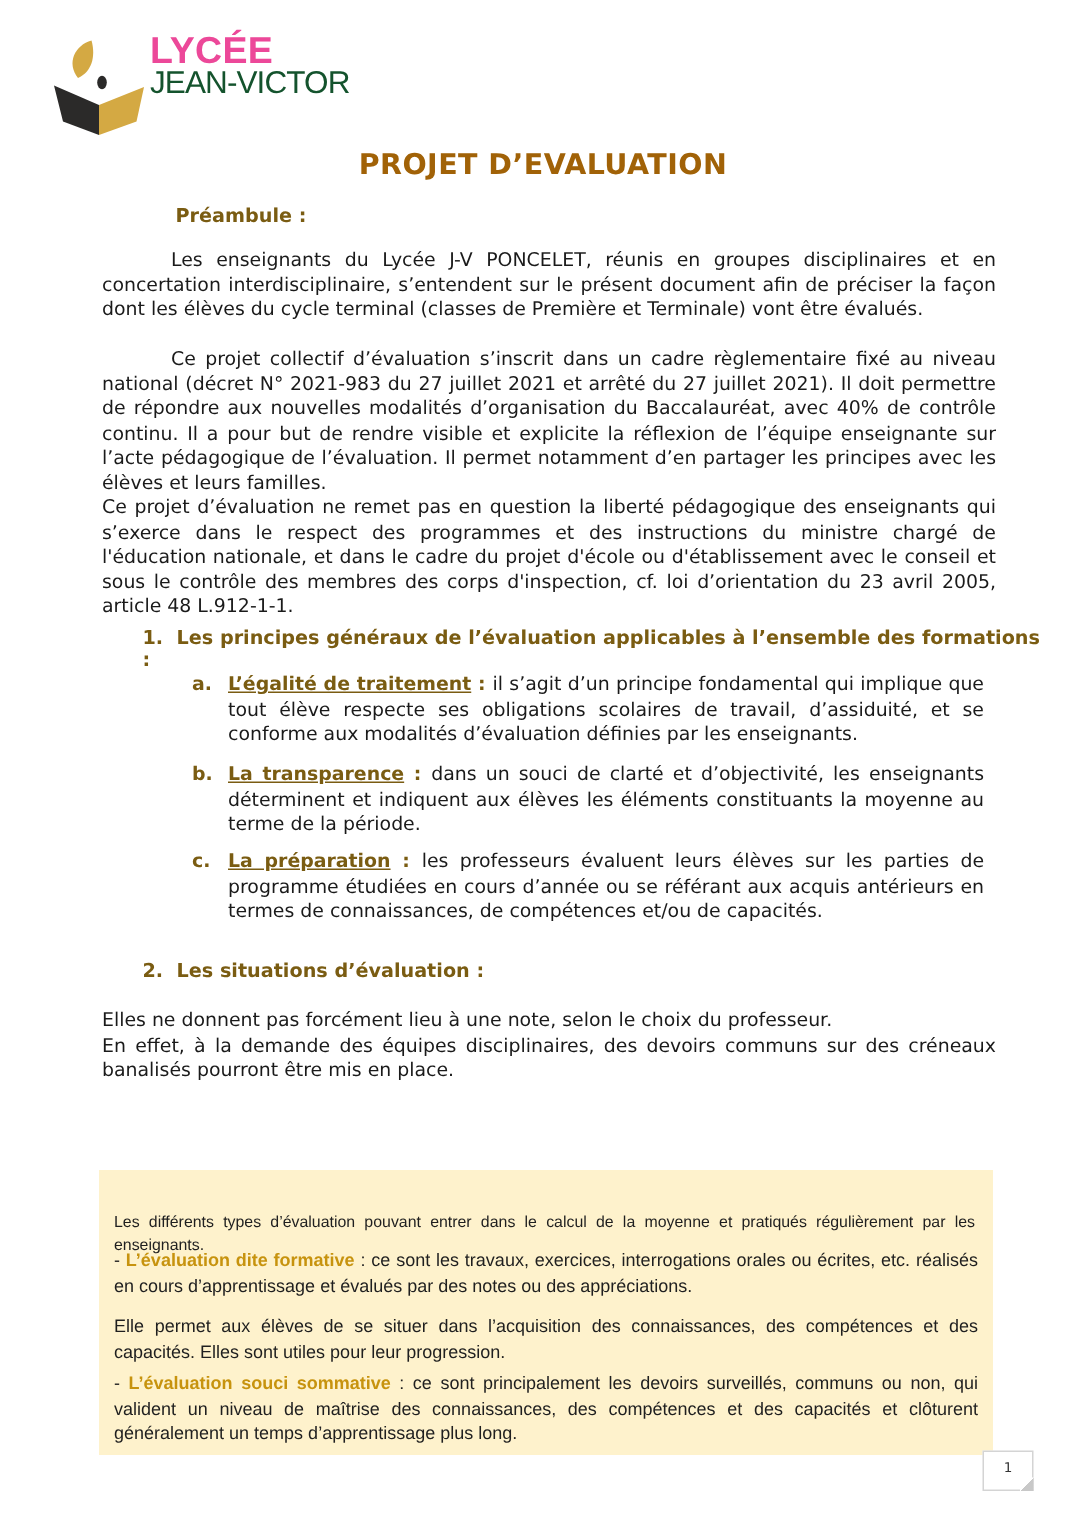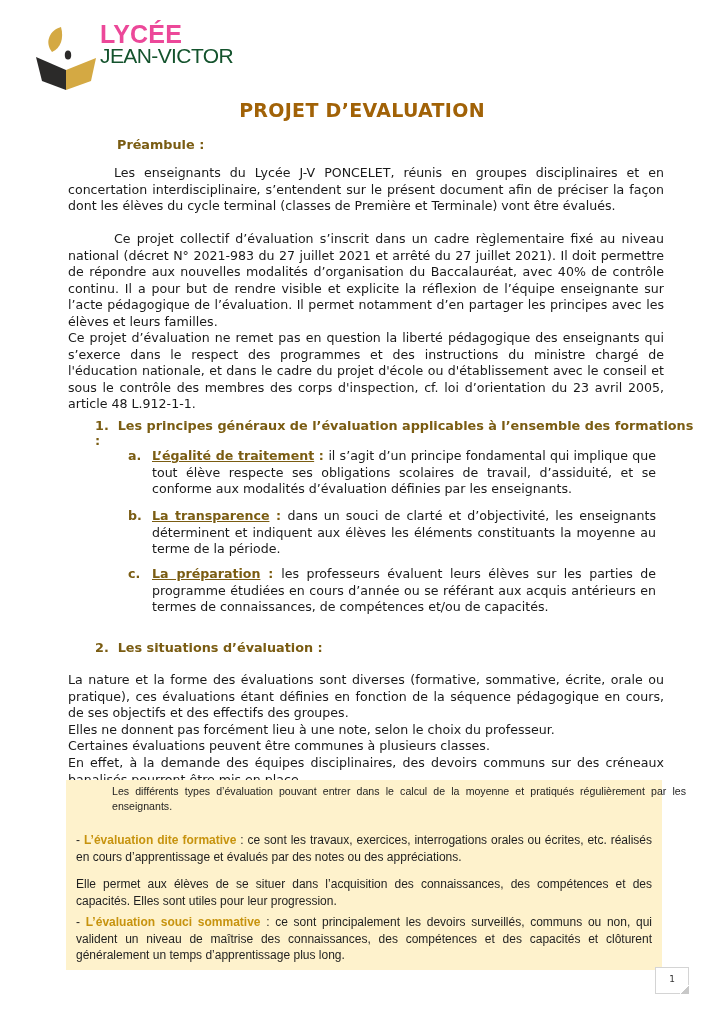--- a/index.html
+++ b/index.html
@@ -75,28 +75,26 @@
   <span class="sub-letter">c.</span>
   <span class="sub-term">La préparation</span><span class="gold"> : </span><span>les professeurs évaluent leurs élèves sur les parties de programme étudiées en cours d’année ou se référant aux acquis antérieurs en termes de connaissances, de compétences et/ou de capacités.</span>
 </div>
 
 <div class="abs section-h" style="left:95px;top:640px;">
   <span>2.</span>&nbsp;
   <span>Les situations d’évaluation :</span>
 </div>
 
 <div class="abs p" style="left:68px;top:672px;width:596px;">
-  <div>La nature et la forme des évaluations sont diverses (formative, sommative, écrite, orale ou pratique), ces évaluations étant définies en fonction de la séquence pédagogique en cours, de ses objectifs et des effectifs des groupes.</div>
   <div>Elles ne donnent pas forcément lieu à une note, selon le choix du professeur.</div>
-  <div>Certaines évaluations peuvent être communes à plusieurs classes.</div>
   <div>En effet, à la demande des équipes disciplinaires, des devoirs communs sur des créneaux banalisés pourront être mis en place.</div>
 </div>
 
 <div class="abs box">
-  <div class="box-text box-small" style="position:absolute;left:10px;top:4px;width:574px;margin-left:36px;">Les différents types d’évaluation pouvant entrer dans le calcul de la moyenne et pratiqués régulièrement par les enseignants.</div>
+  <div class="box-text box-small" style="position:absolute;left:10px;top:28px;width:574px;">Les différents types d’évaluation pouvant entrer dans le calcul de la moyenne et pratiqués régulièrement par les enseignants.</div>
   <div class="box-text" style="position:absolute;left:10px;top:52px;width:576px;">
     <span>- </span><span class="box-term">L’évaluation dite formative</span><span> : ce sont les travaux, exercices, interrogations orales ou écrites, etc. réalisés en cours d’apprentissage et évalués par des notes ou des appréciations.</span>
   </div>
   <div class="box-text" style="position:absolute;left:10px;top:96px;width:576px;">Elle permet aux élèves de se situer dans l’acquisition des connaissances, des compétences et des capacités. Elles sont utiles pour leur progression.</div>
   <div class="box-text" style="position:absolute;left:10px;top:134px;width:576px;">
     <span>- </span><span class="box-term">L’évaluation souci sommative</span><span> : ce sont principalement les devoirs surveillés, communs ou non, qui valident un niveau de maîtrise des connaissances, des compétences et des capacités et clôturent généralement un temps d’apprentissage plus long.</span>
   </div>
 </div>
 
 <div class="abs pagenum">

